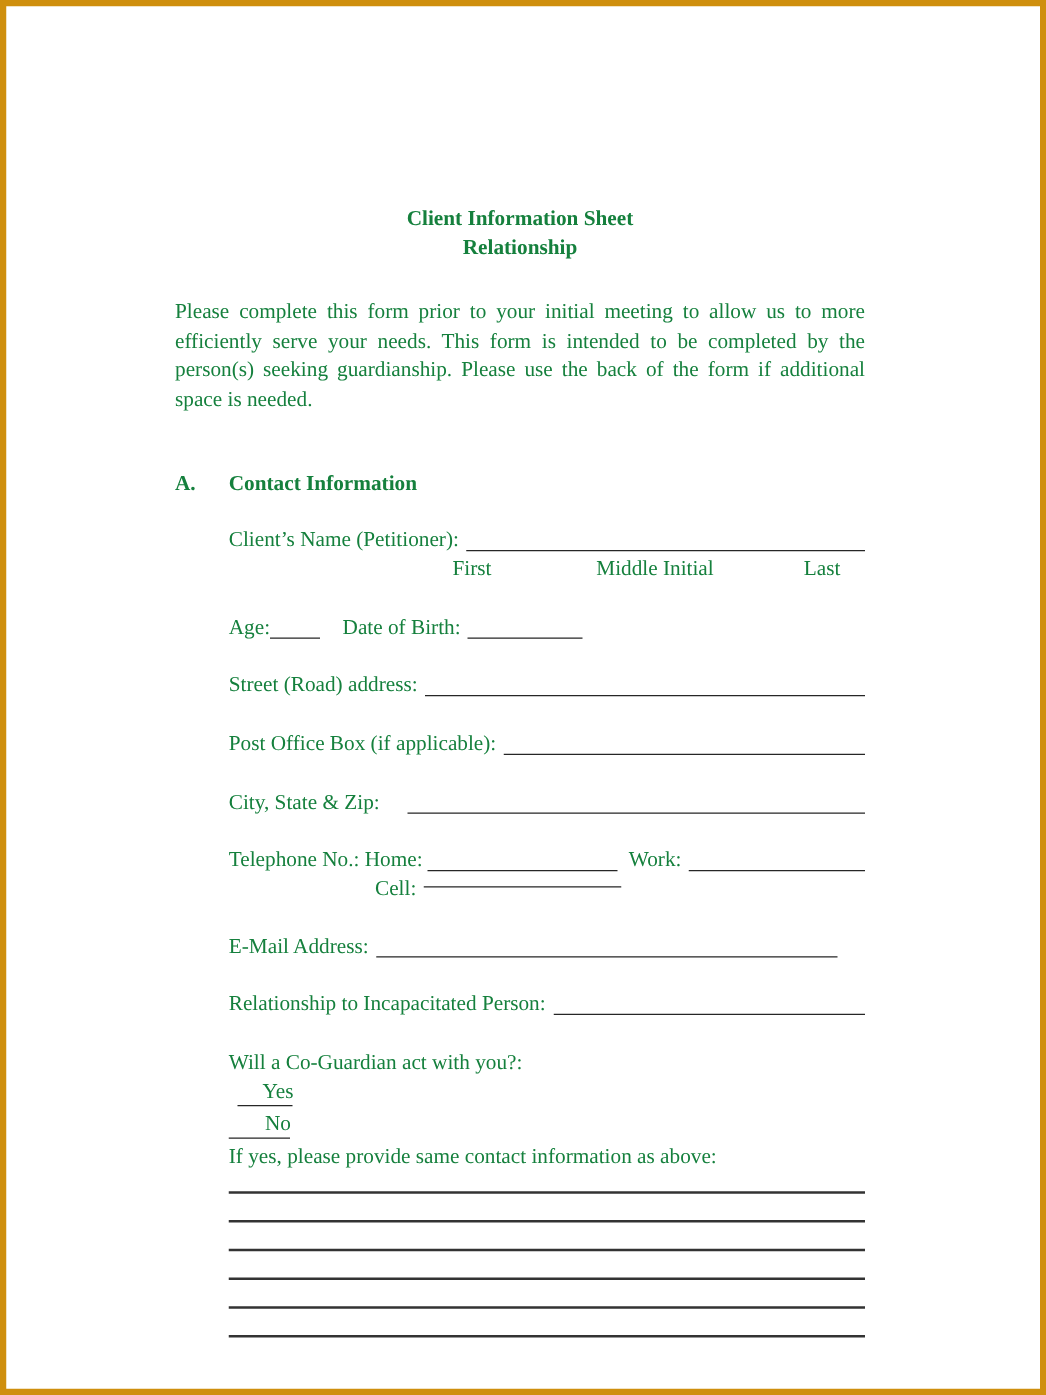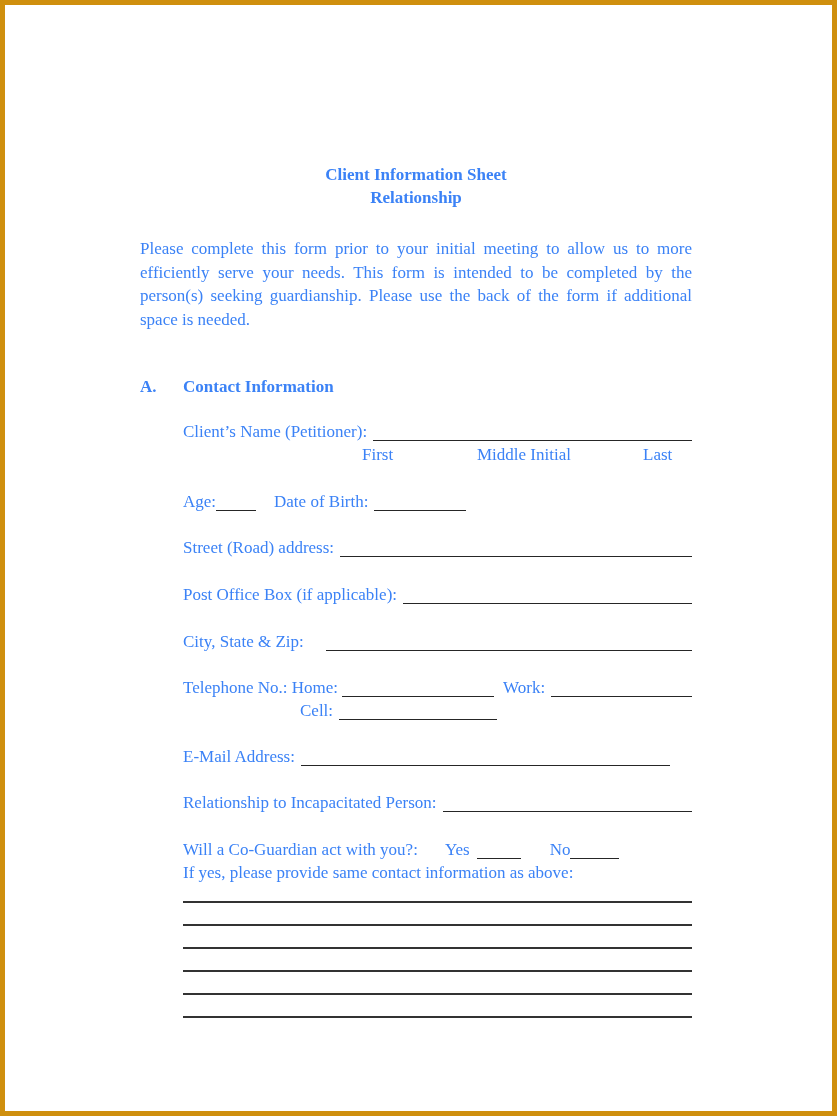--- a/index.html
+++ b/index.html
@@ -4,21 +4,21 @@
 <style>
   html, body { margin: 0; padding: 0; background: #ffffff; }
   .page {
     position: relative;
     width: 837px;
     height: 1116px;
     box-sizing: border-box;
     border: 5px solid #cf8f0e;
     background: #ffffff;
     font-family: "Liberation Serif", serif;
-    color: #3b82f6;
+    color: #15803d;
     overflow: hidden;
   }
   .doc { padding: 158px 140px 0 135px; }
 
   .title { text-align: center; font-weight: bold; font-size: 17px; line-height: 23px; }
 
   .intro {
     margin-top: 28px;
     font-weight: normal;
     font-size: 17px;
@@ -49,29 +49,29 @@
   .u-dob         { width: 92px; margin-left: 6px; }
 
   .row-street    { margin-top: 23px; }
   .row-pobox     { margin-top: 24px; }
   .row-city      { margin-top: 24px; gap: 16px; }
 
   .row-phone     { margin-top: 23px; }
   .u-home        { width: 152px; margin-left: 4px; }
   .lbl-work      { margin-left: 9px; }
 
-  .row-cell      { padding-left: 117px; }
+  .row-cell      { padding-left: 117px; align-items: center; }
   .u-cell        { width: 158px; margin-left: 6px; }
 
   .row-email     { margin-top: 23px; }
   .fill-email    { margin-right: 22px; }
 
   .row-rel       { margin-top: 23px; }
 
-  .row-cog       { margin-top: 24px; }
+  .row-cog       { margin-top: 24px; flex-direction: column; }
   .lbl-yes       { margin-left: 27px; }
   .u-yes         { width: 44px; margin-left: 7px; }
   .lbl-no        { margin-left: 29px; }
   .u-no          { width: 49px; }
 
   .blank-lines   { margin-top: 0; }
   .blank-line    { box-sizing: border-box; height: 23px; border-bottom: 2px solid #333333; }
   .blank-line:first-child { height: 19px; }
 </style>
 </head>

